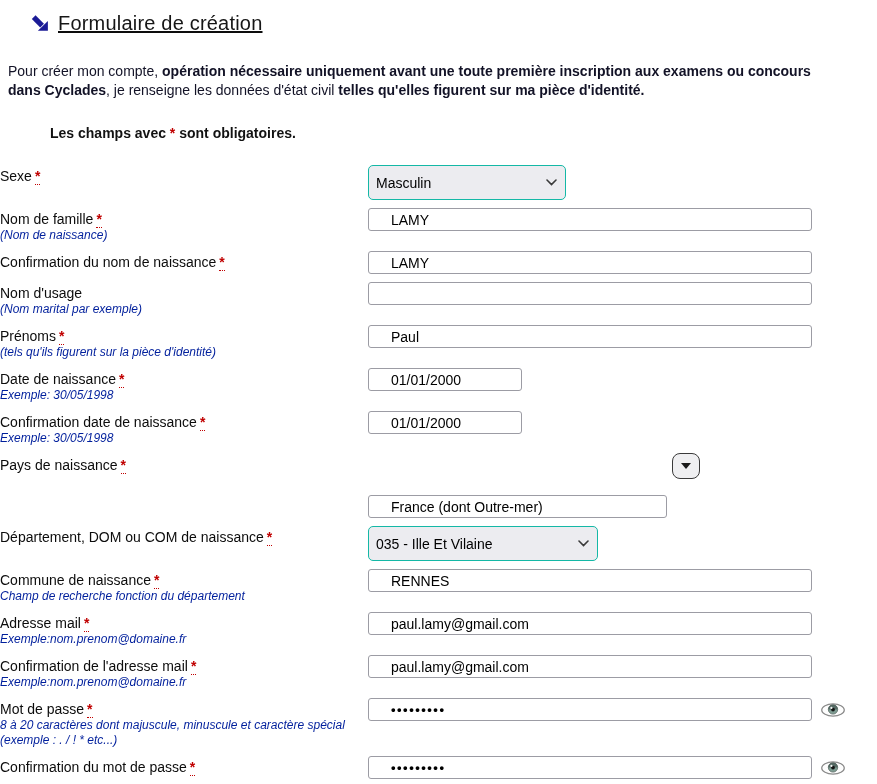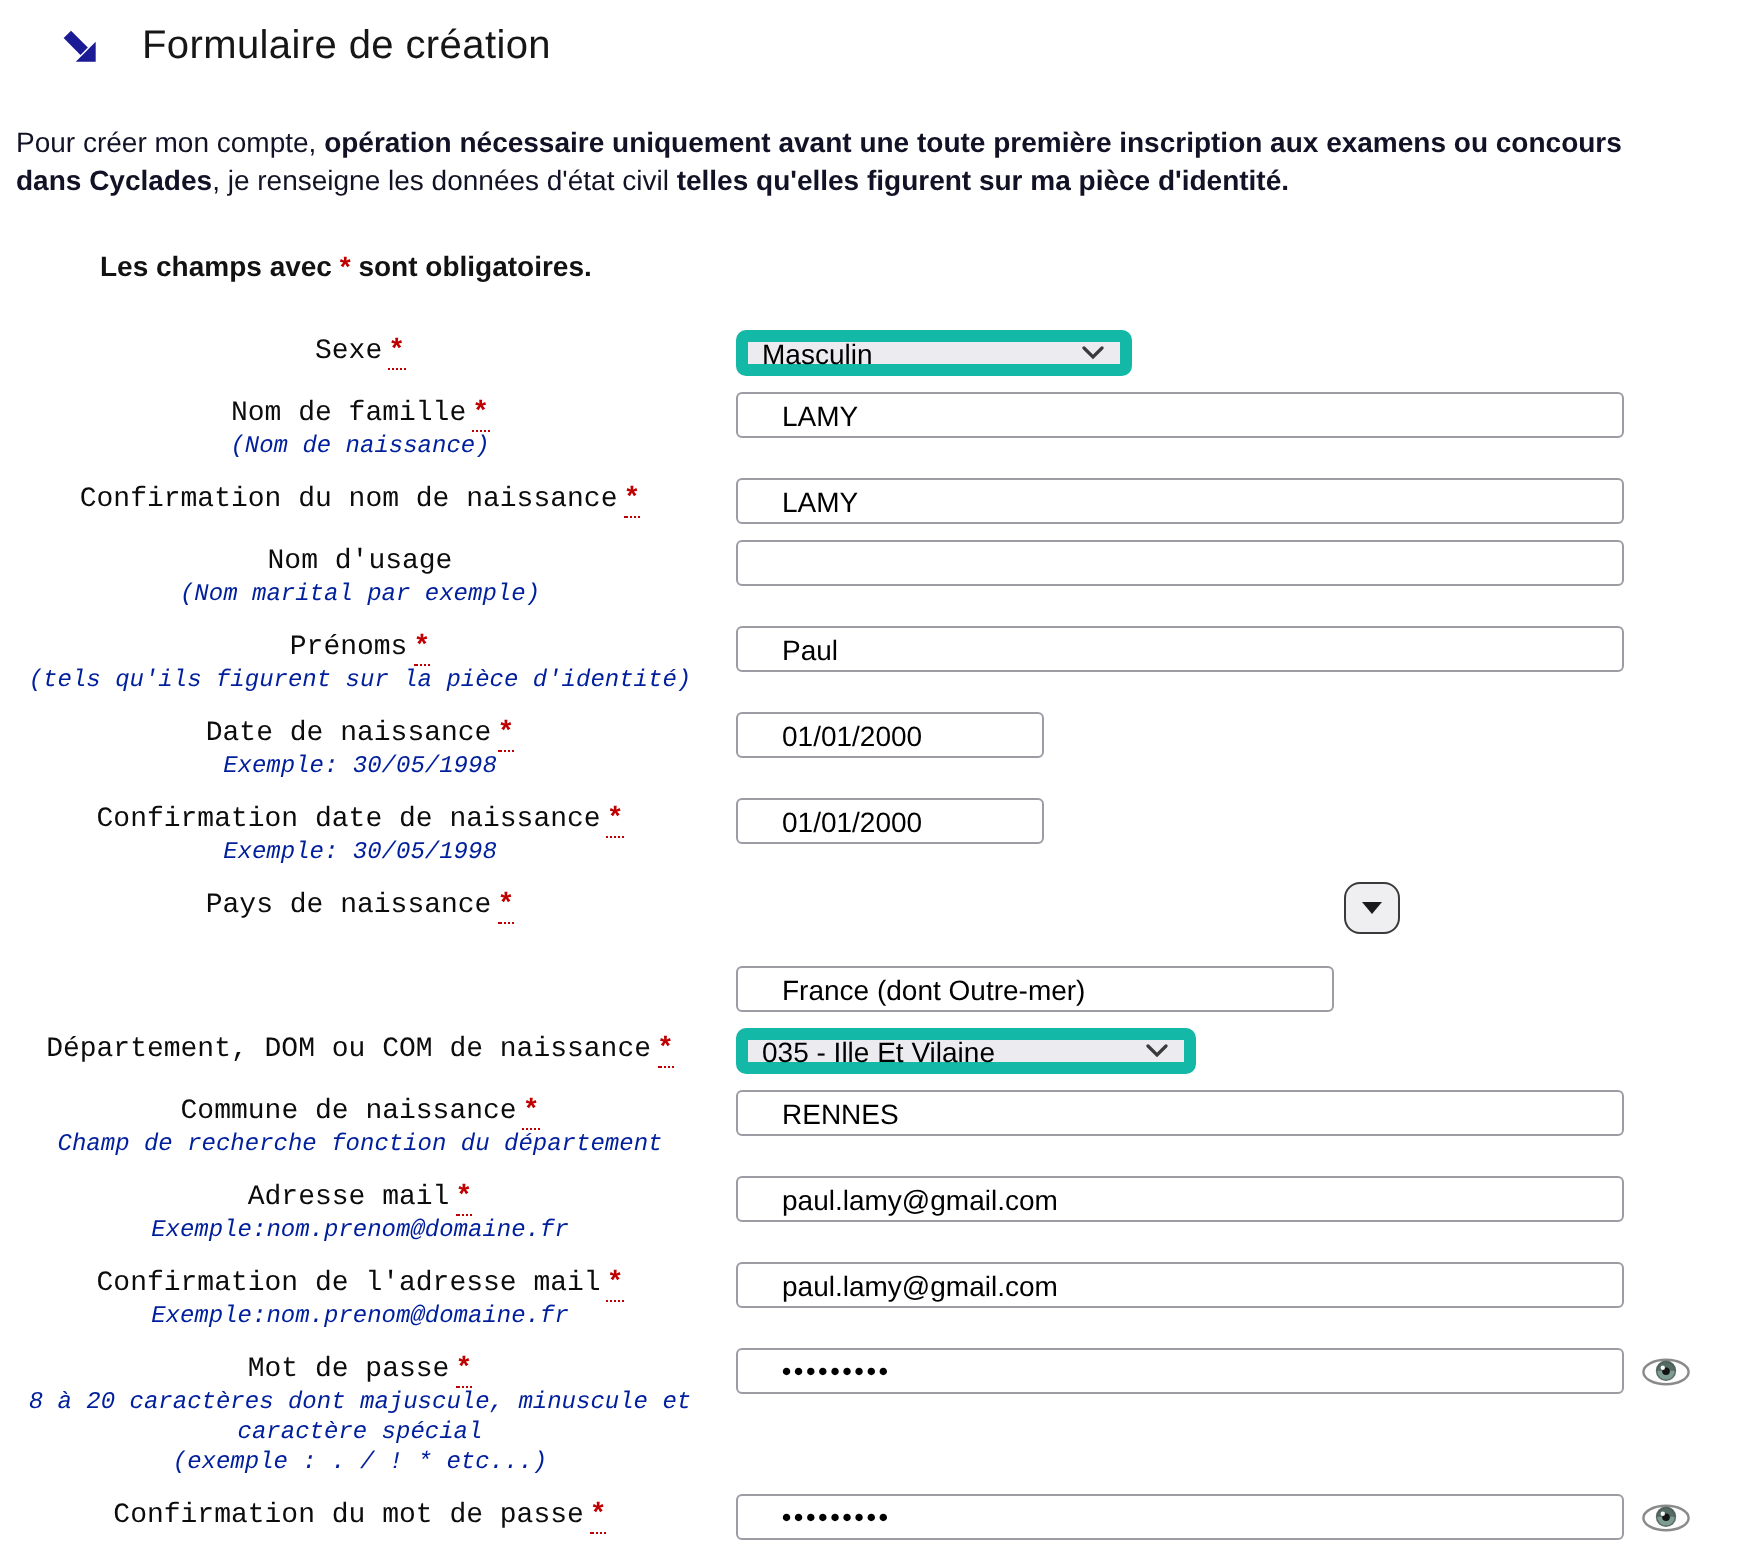--- a/index.html
+++ b/index.html
@@ -3,44 +3,44 @@
 <meta charset="utf-8">
 <style>
   * { margin:0; padding:0; box-sizing:border-box; }
   html,body { background:#ffffff; }
   body {
     width:877px; height:784px;
     font-family:"Liberation Sans", sans-serif;
     color:#0d0d0d;
     overflow:hidden;
   }
-  .title-row { display:flex; align-items:center; gap:20px; padding:12px 0 0 30px; }
+  .title-row { display:flex; align-items:center; gap:7px; padding:12px 0 0 30px;text-decoration:underline; }
   .title-row h1 { font-size:20px; font-weight:400; color:#161616; letter-spacing:0.2px; }
   .intro { margin:27px 38px 0 8px; font-size:14px; line-height:19px; color:#121226; }
   .intro b { font-weight:700; }
   .required-note { margin:25px 0 0 50px; font-size:14px; font-weight:700; color:#121212; }
   .required-note .star { color:#c00000; font-weight:700; }
   .form { margin-top:24px; }
   .row { display:flex; align-items:flex-start; margin-bottom:8px; }
-  .lcol { width:360px; flex:none; text-align:center; padding-top:3px;font-family:Liberation Mono, monospace; }
+  .lcol { width:360px; flex:none; text-align:left; padding-top:3px; }
   .field-label { font-size:14px; line-height:17px; color:#0c0c0c; }
   .req { color:#c00000; font-weight:700; border-bottom:1px dotted #c00000; padding-bottom:0px; margin-left:3px; }
   .sub { font-size:12px; line-height:15px; font-style:italic; color:#001f9c; }
   .ccol { margin-left:8px; flex:none; display:flex; align-items:flex-start; }
   input.text {
     height:23px; border:1px solid #9c9ca4; border-radius:3px;
     font-family:"Liberation Sans", sans-serif; font-size:14px; color:#000;
     padding:1px 22px; background:#fff; outline:none;
   }
   input.pw { letter-spacing:1.5px; font-weight:700; font-size:13px; }
   .w-std  { width:444px; }
   .w-date { width:154px; }
   .w-pays { width:299px;margin-top:41px; }
   .select {
-    height:23px; background:#ececf0; border:6px solid #14b8a6; border-radius:5px;
+    height:35px; background:#ececf0; border:1px solid #14b8a6; border-radius:5px;
     display:flex; align-items:center; justify-content:space-between;
     padding:0 8px 0 7px; font-size:14px; color:#000; cursor:pointer;
   }
   .w-sexe { width:198px; }
   .w-dept { width:230px; }
   .combo-btn {
     width:28px; height:26px; margin-left:5px; margin-top:-1px;
     border:1.5px solid #3a3a3a; border-radius:8px; background:#efeff1;
     display:flex; align-items:center; justify-content:center; cursor:pointer;
   }

